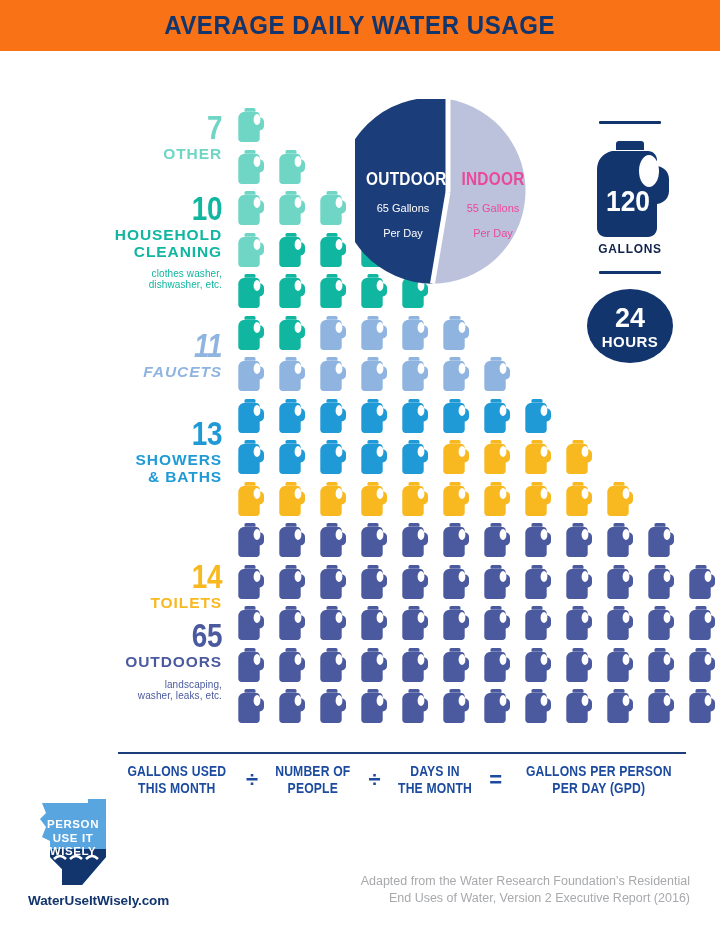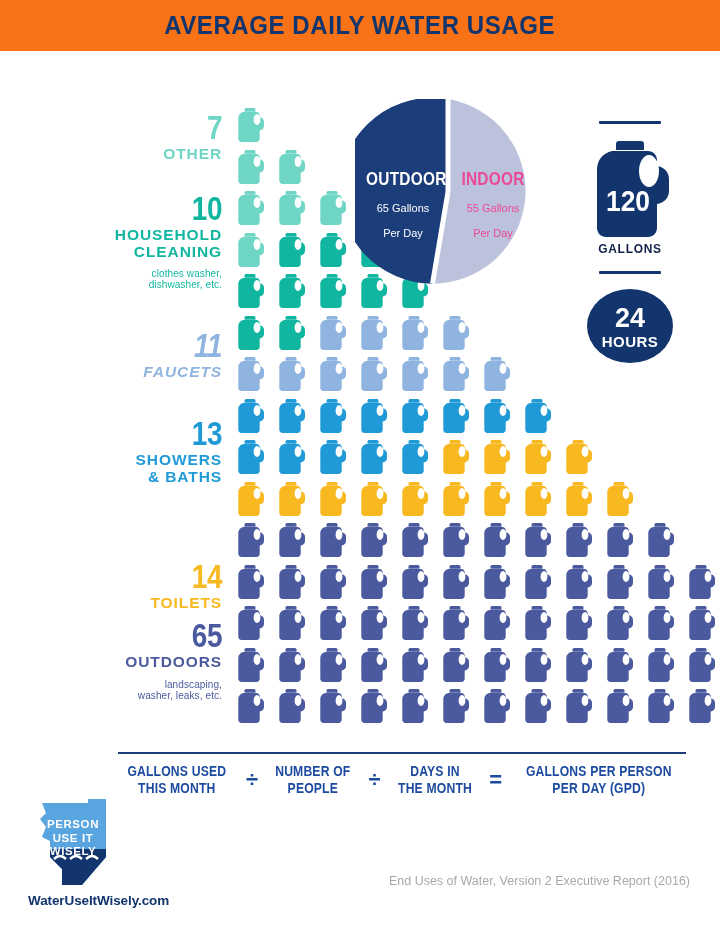--- a/index.html
+++ b/index.html
@@ -1101,16 +1101,17 @@
     <div id="logo-text">
       <div>PERSON</div>
       <div>USE IT</div>
       <div>WISELY</div>
     </div>
   </div>
 
   <div id="site-url">WaterUseItWisely.com</div>
 
   <div id="attribution">
+    <div>Adapted from the Water Research Foundation’s Residential</div>
     <div>End Uses of Water, Version 2 Executive Report (2016)</div>
   </div>
 
 </div>
 
 </body></html>

